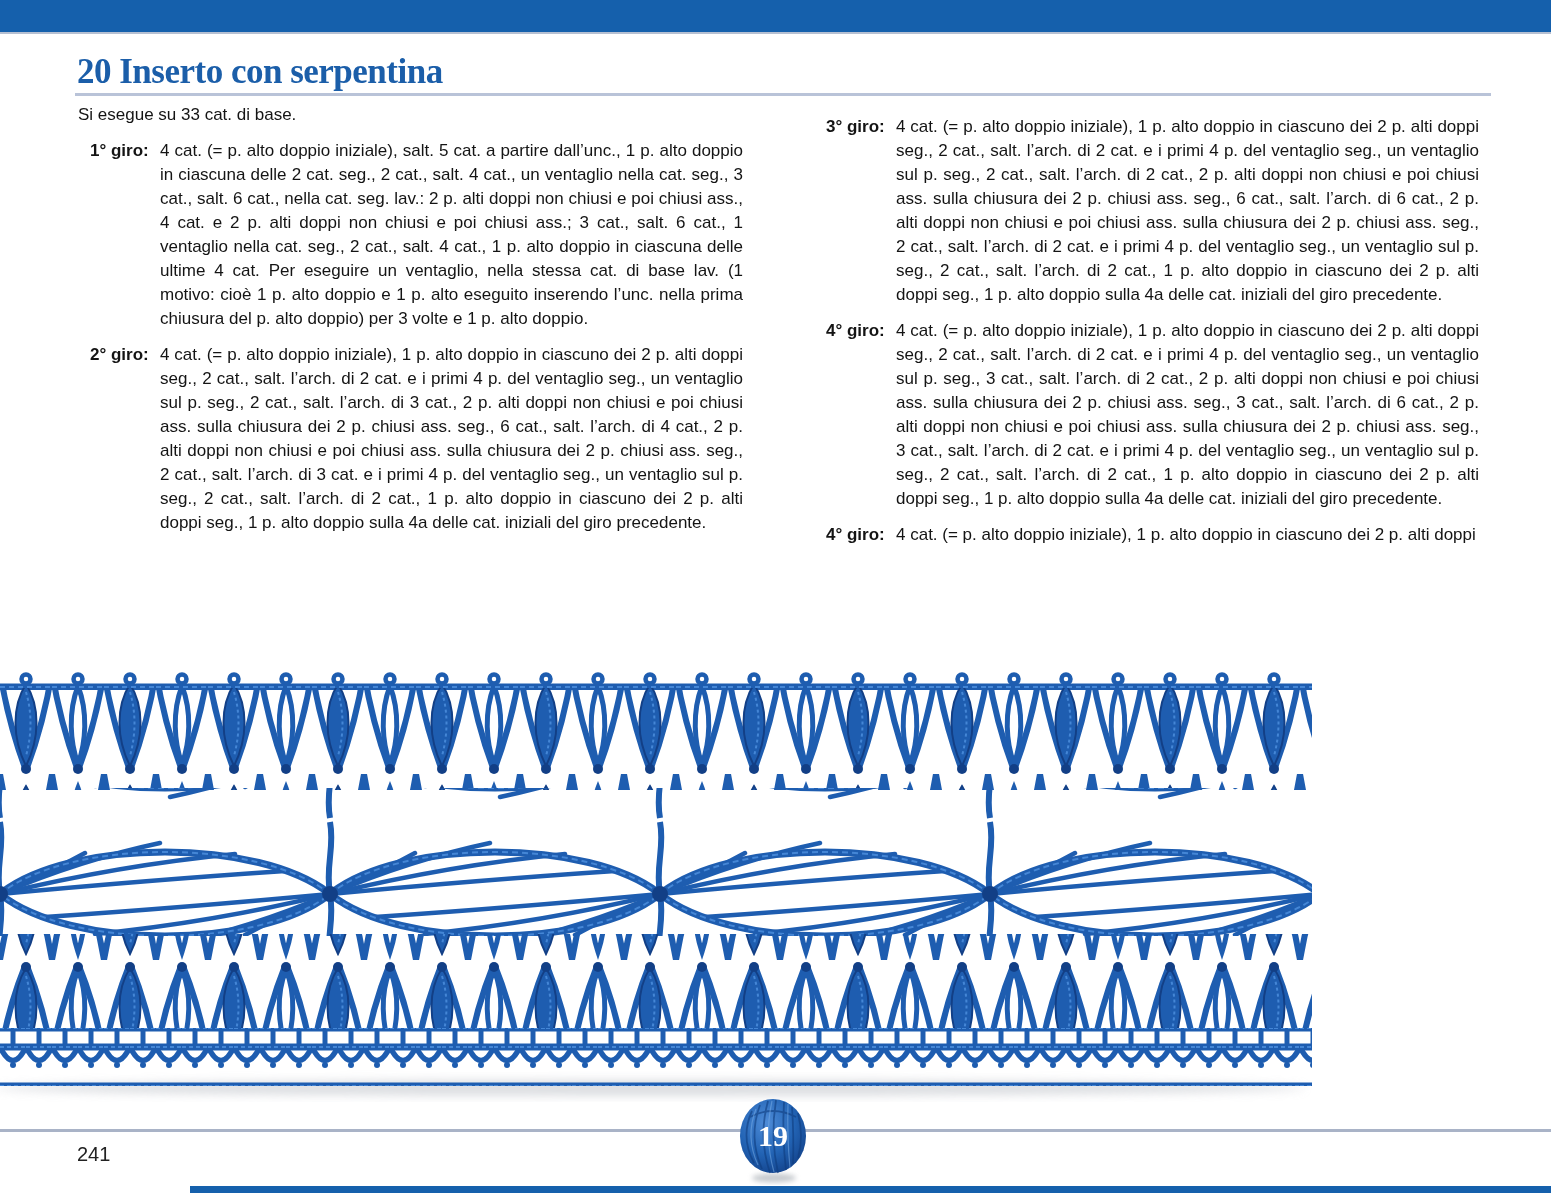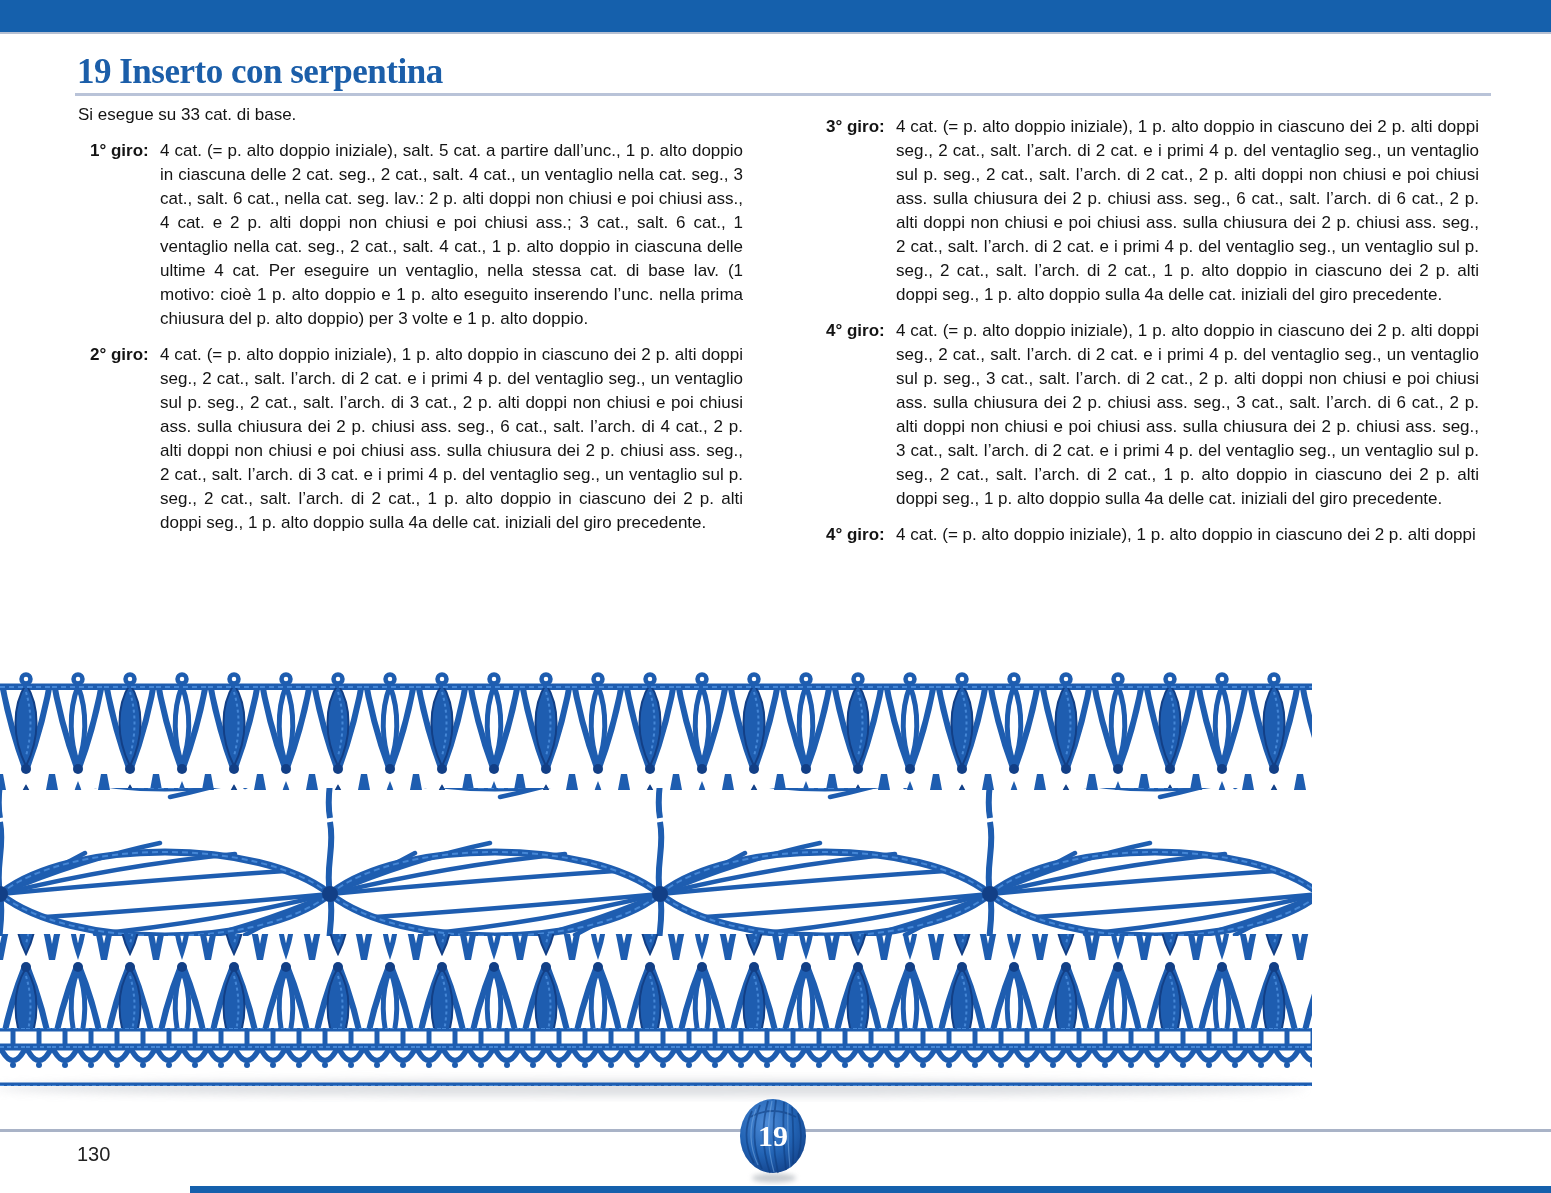--- a/index.html
+++ b/index.html
@@ -29,21 +29,21 @@
   .badge{position:absolute;left:738px;top:1097px;width:70px;height:88px;}
   .bottombar{position:absolute;left:190px;top:1186px;width:1361px;height:7px;background:#1560ac;}
 </style>
 </head>
 <body>
 
 <div id="page">
 
   <div class="topbar"></div>
 
-  <h1 class="title">19 Inserto con serpentina</h1>
+  <h1 class="title">20 Inserto con serpentina</h1>
   <div class="title-rule"></div>
 
   <div class="col col-left">
     <p class="intro">Si esegue su 33 cat. di base.</p>
     <p class="giro"><b class="glabel">1° giro:</b><span>4 cat. (= p. alto doppio iniziale), salt. 5 cat. a partire dall’unc., 1 p. alto doppio in ciascuna delle 2 cat. seg., 2 cat., salt. 4 cat., un ventaglio nella cat. seg., 3 cat., salt. 6 cat., nella cat. seg. lav.: 2 p. alti doppi non chiusi e poi chiusi ass., 4 cat. e 2 p. alti doppi non chiusi e poi chiusi ass.; 3 cat., salt. 6 cat., 1 ventaglio nella cat. seg., 2 cat., salt. 4 cat., 1 p. alto doppio in ciascuna delle ultime 4 cat. Per eseguire un ventaglio, nella stessa cat. di base lav. (1 motivo: cioè 1 p. alto doppio e 1 p. alto eseguito inserendo l’unc. nella prima chiusura del p. alto doppio) per 3 volte e 1 p. alto doppio.</span></p>
     <p class="giro"><b class="glabel">2° giro:</b><span>4 cat. (= p. alto doppio iniziale), 1 p. alto doppio in ciascuno dei 2 p. alti doppi seg., 2 cat., salt. l’arch. di 2 cat. e i primi 4 p. del ventaglio seg., un ventaglio sul p. seg., 2 cat., salt. l’arch. di 3 cat., 2 p. alti doppi non chiusi e poi chiusi ass. sulla chiusura dei 2 p. chiusi ass. seg., 6 cat., salt. l’arch. di 4 cat., 2 p. alti doppi non chiusi e poi chiusi ass. sulla chiusura dei 2 p. chiusi ass. seg., 2 cat., salt. l’arch. di 3 cat. e i primi 4 p. del ventaglio seg., un ventaglio sul p. seg., 2 cat., salt. l’arch. di 2 cat., 1 p. alto doppio in ciascuno dei 2 p. alti doppi seg., 1 p. alto doppio sulla 4a delle cat. iniziali del giro precedente.</span></p>
   </div>
 
   <div class="col col-right">
     <p class="giro"><b class="glabel">3° giro:</b><span>4 cat. (= p. alto doppio iniziale), 1 p. alto doppio in ciascuno dei 2 p. alti doppi seg., 2 cat., salt. l’arch. di 2 cat. e i primi 4 p. del ventaglio seg., un ventaglio sul p. seg., 2 cat., salt. l’arch. di 2 cat., 2 p. alti doppi non chiusi e poi chiusi ass. sulla chiusura dei 2 p. chiusi ass. seg., 6 cat., salt. l’arch. di 6 cat., 2 p. alti doppi non chiusi e poi chiusi ass. sulla chiusura dei 2 p. chiusi ass. seg., 2 cat., salt. l’arch. di 2 cat. e i primi 4 p. del ventaglio seg., un ventaglio sul p. seg., 2 cat., salt. l’arch. di 2 cat., 1 p. alto doppio in ciascuno dei 2 p. alti doppi seg., 1 p. alto doppio sulla 4a delle cat. iniziali del giro precedente.</span></p>
@@ -121,21 +121,21 @@
     </defs>
     <ellipse cx="650" cy="416" rx="655" ry="8" fill="#c9ccd1" opacity="0.65" filter="url(#soft)"></ellipse>
     <rect x="0" y="0" width="1312" height="18" fill="url(#pTop)"></rect>
     <rect x="0" y="16" width="1312" height="102" fill="url(#pLat)"></rect>
     <rect x="0" y="116" width="1312" height="148" fill="url(#pEye)"></rect>
     <rect x="0" y="262" width="1312" height="96" fill="url(#pLatB)"></rect>
     <rect x="0" y="356" width="1312" height="58" fill="url(#pBot)"></rect>
   </svg>
 
   <div class="footer-rule"></div>
-  <div class="page-number">130</div>
+  <div class="page-number">241</div>
 
   <svg class="badge" viewBox="0 0 70 88" xmlns="http://www.w3.org/2000/svg">
     <defs>
       <radialGradient id="ballg" cx="40%" cy="32%" r="78%">
         <stop offset="0" stop-color="#4e8cd8"></stop>
         <stop offset="0.55" stop-color="#2263b4"></stop>
         <stop offset="1" stop-color="#113e85"></stop>
       </radialGradient>
       <filter id="bsoft" x="-50%" y="-50%" width="200%" height="200%">
         <feGaussianBlur stdDeviation="2.5"></feGaussianBlur>

